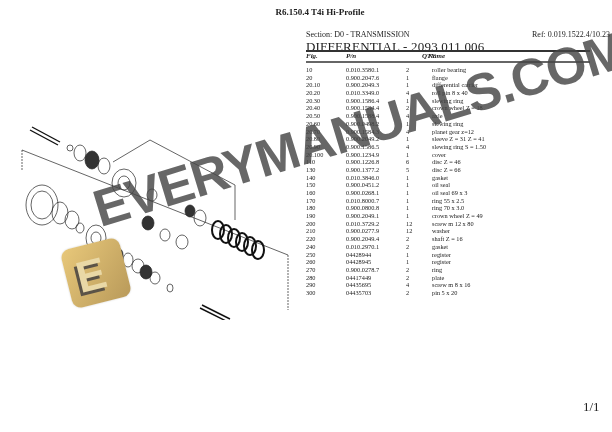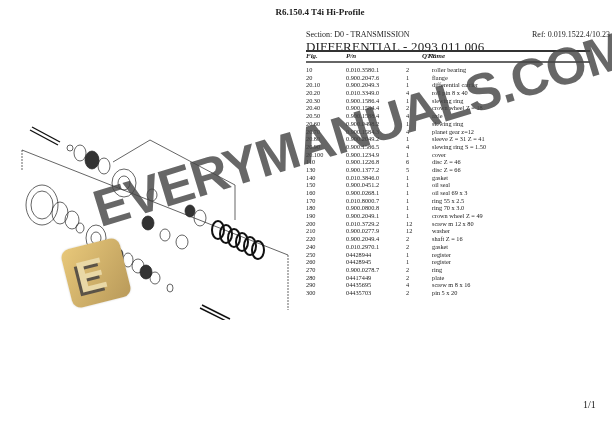--- a/index.html
+++ b/index.html
@@ -8,21 +8,21 @@
     .section { position:absolute; left:306px; top:30px; font-size:8px; }
     .ref { position:absolute; right:2px; top:30px; font-size:8px; }
     .diff-title { position:absolute; left:306px; top:39px; font-size:13px; font-weight:normal; letter-spacing:0.2px; }
     .rule-top { position:absolute; left:306px; top:50px; width:284px; height:2px; background:#333; }
     .hdr { position:absolute; top:52px; font-size:7px; font-weight:bold;font-style:italic; }
     .rule-bot { position:absolute; left:306px; top:61px; width:284px; height:1.5px; background:#666; }
     .rows { position:absolute; left:306px; top:66px; }
     .row { position:relative; height:7.7px; font-size:6.3px; line-height:7.7px; white-space:nowrap; }
     .row span { position:absolute; top:0; }
     .c-fig { left:0; } .c-pn { left:40px; } .c-qty { left:100px; } .c-name { left:126px; }
-    .page { position:absolute; left:583px; top:399px; font-size:10px; }
+    .page { position:absolute; left:583px; top:399px; font-size:13px; }
     .diagram { position:absolute; left:20px; top:110px; width:290px; height:210px; }
     .wm-text { position:absolute; left:95px; top:180px; font-family:"Liberation Sans", sans-serif; font-weight:bold; font-size:52px; color:rgba(70,70,70,0.82); transform:rotate(-17deg); transform-origin:left center; letter-spacing:-1px; white-space:nowrap; pointer-events:none; }
     .wm-logo { position:absolute; left:66px; top:243px; width:60px; height:60px; border-radius:9px; background:linear-gradient(135deg,#e8c87a,#b99a5a); transform:rotate(-14deg); box-shadow:0 0 2px rgba(0,0,0,0.2); }
     .wm-logo-e { position:absolute; left:10px; top:6px; font-family:"Liberation Sans", sans-serif; font-weight:bold; font-size:44px; color:#e9d8a6; text-shadow:-3px 3px 0 #5b5347; }
   </style>
 </head>
 <body>
 
 <div class="doc-title">R6.150.4 T4i Hi-Profile</div>
 <div class="section">Section: D0 - TRANSMISSION</div>

